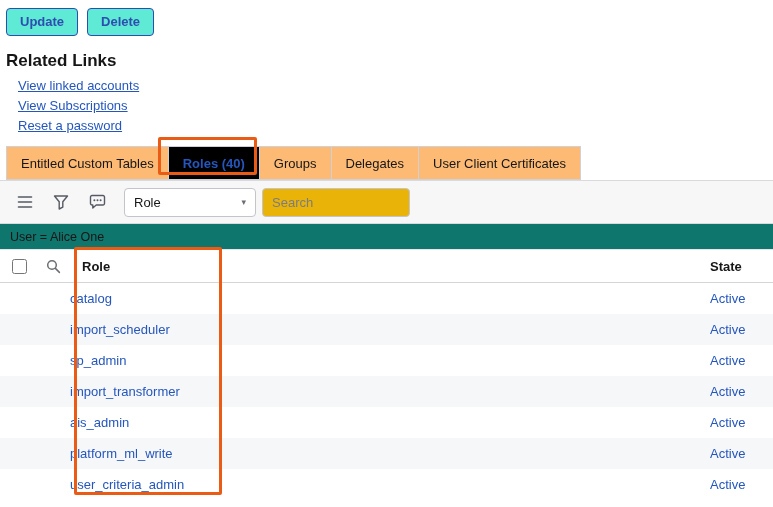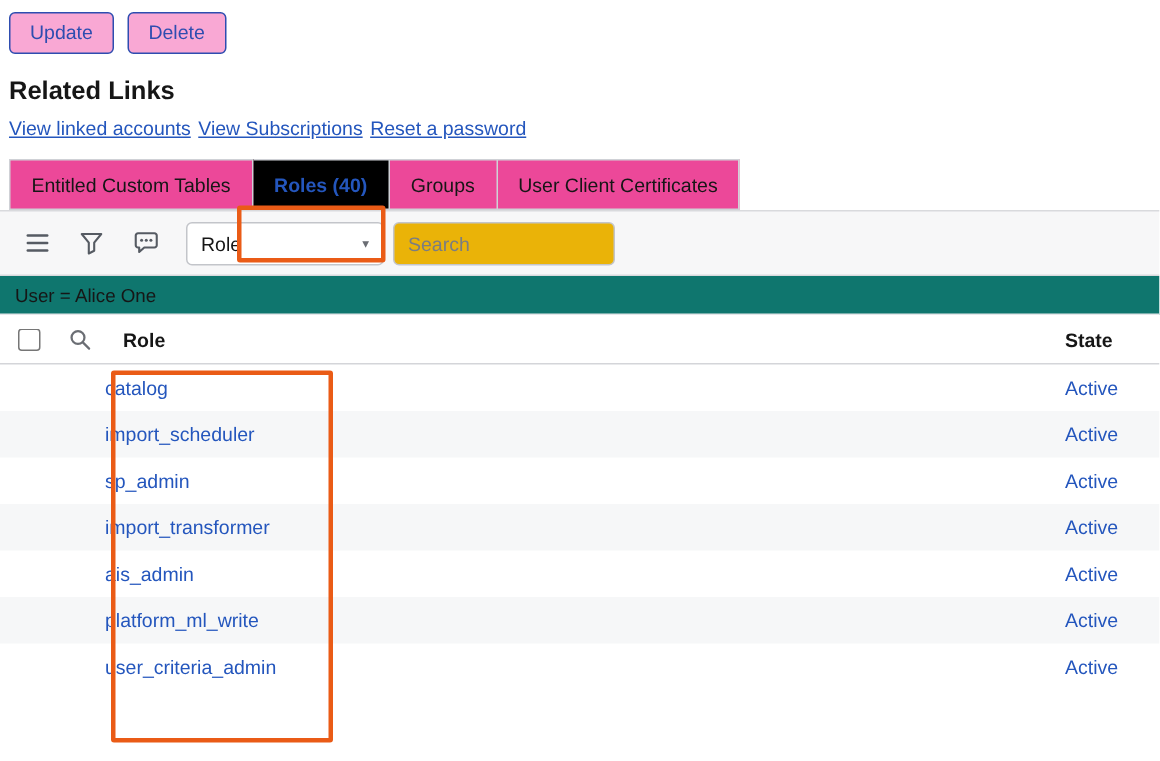--- a/index.html
+++ b/index.html
@@ -11,35 +11,35 @@
   html,body{margin:0;padding:0}
   body{
     width:773px;height:507px;position:relative;overflow:hidden;
     background:#fff;color:#161616;
     font-family:"Liberation Sans", sans-serif;font-size:13px;
   }
 
   
   .btn-row{display:flex;gap:9px;padding:8px 0 0 6px}
   .btn{
-    background:#f9a8d4;border:1.5px solid var(--button-blue);color:var(--button-blue);
-    font-family:inherit;font-size:13px;font-weight:400;
+    background:#5eead4;border:1.5px solid var(--button-blue);color:var(--button-blue);
+    font-family:inherit;font-size:13px;font-weight:700;
     padding:5px 13px;border-radius:4px;cursor:pointer;line-height:16px;
   }
 
   
   .related-title{font-size:17px;font-weight:600;margin:15px 0 7px 6px}
-  .rlinks{display:flex;flex-direction:row;gap:5px;padding-left:6px;margin-bottom:13px}
+  .rlinks{display:flex;flex-direction:column;gap:5px;padding-left:18px;margin-bottom:13px}
   .rlink{color:var(--link-blue);text-decoration:underline;font-size:13px;cursor:pointer;width:max-content}
 
   
   .tabs{display:flex;align-items:flex-end;padding-left:6px;margin-top:10px}
   .tab{
     height:34px;display:flex;align-items:center;padding:0 14px;
-    border:1px solid #cfd1d6;border-left:none;background:#ec4899;
+    border:1px solid #cfd1d6;border-left:none;background:#fdba74;
     font-size:13px;color:#161616;cursor:pointer;white-space:nowrap;
   }
   .tab:first-child{border-left:1px solid #cfd1d6}
   .tab.active{background:#000000;color:var(--link-blue);font-weight:600}
 
   
   .toolbar{
     height:44px;display:flex;align-items:center;gap:6px;padding:0 10px;
     background:#f7f7f8;border-top:1px solid #d9dadd;border-bottom:1px solid #d9dadd;
   }
@@ -95,20 +95,21 @@
 <div class="rlinks">
   <a class="rlink">View linked accounts</a>
   <a class="rlink">View Subscriptions</a>
   <a class="rlink">Reset a password</a>
 </div>
 
 <div class="tabs">
   <div class="tab">Entitled Custom Tables</div>
   <div class="tab active">Roles (40)</div>
   <div class="tab">Groups</div>
+  <div class="tab">Delegates</div>
   <div class="tab">User Client Certificates</div>
 </div>
 
 <div class="toolbar">
   <button class="icon-btn" title="">
     <svg width="16" height="14" viewBox="0 0 16 14">
       <g stroke="#565b63" stroke-width="1.6" stroke-linecap="round">
         <line x1="1.5" y1="2" x2="14.5" y2="2"></line>
         <line x1="1.5" y1="7" x2="14.5" y2="7"></line>
         <line x1="1.5" y1="12" x2="14.5" y2="12"></line>

